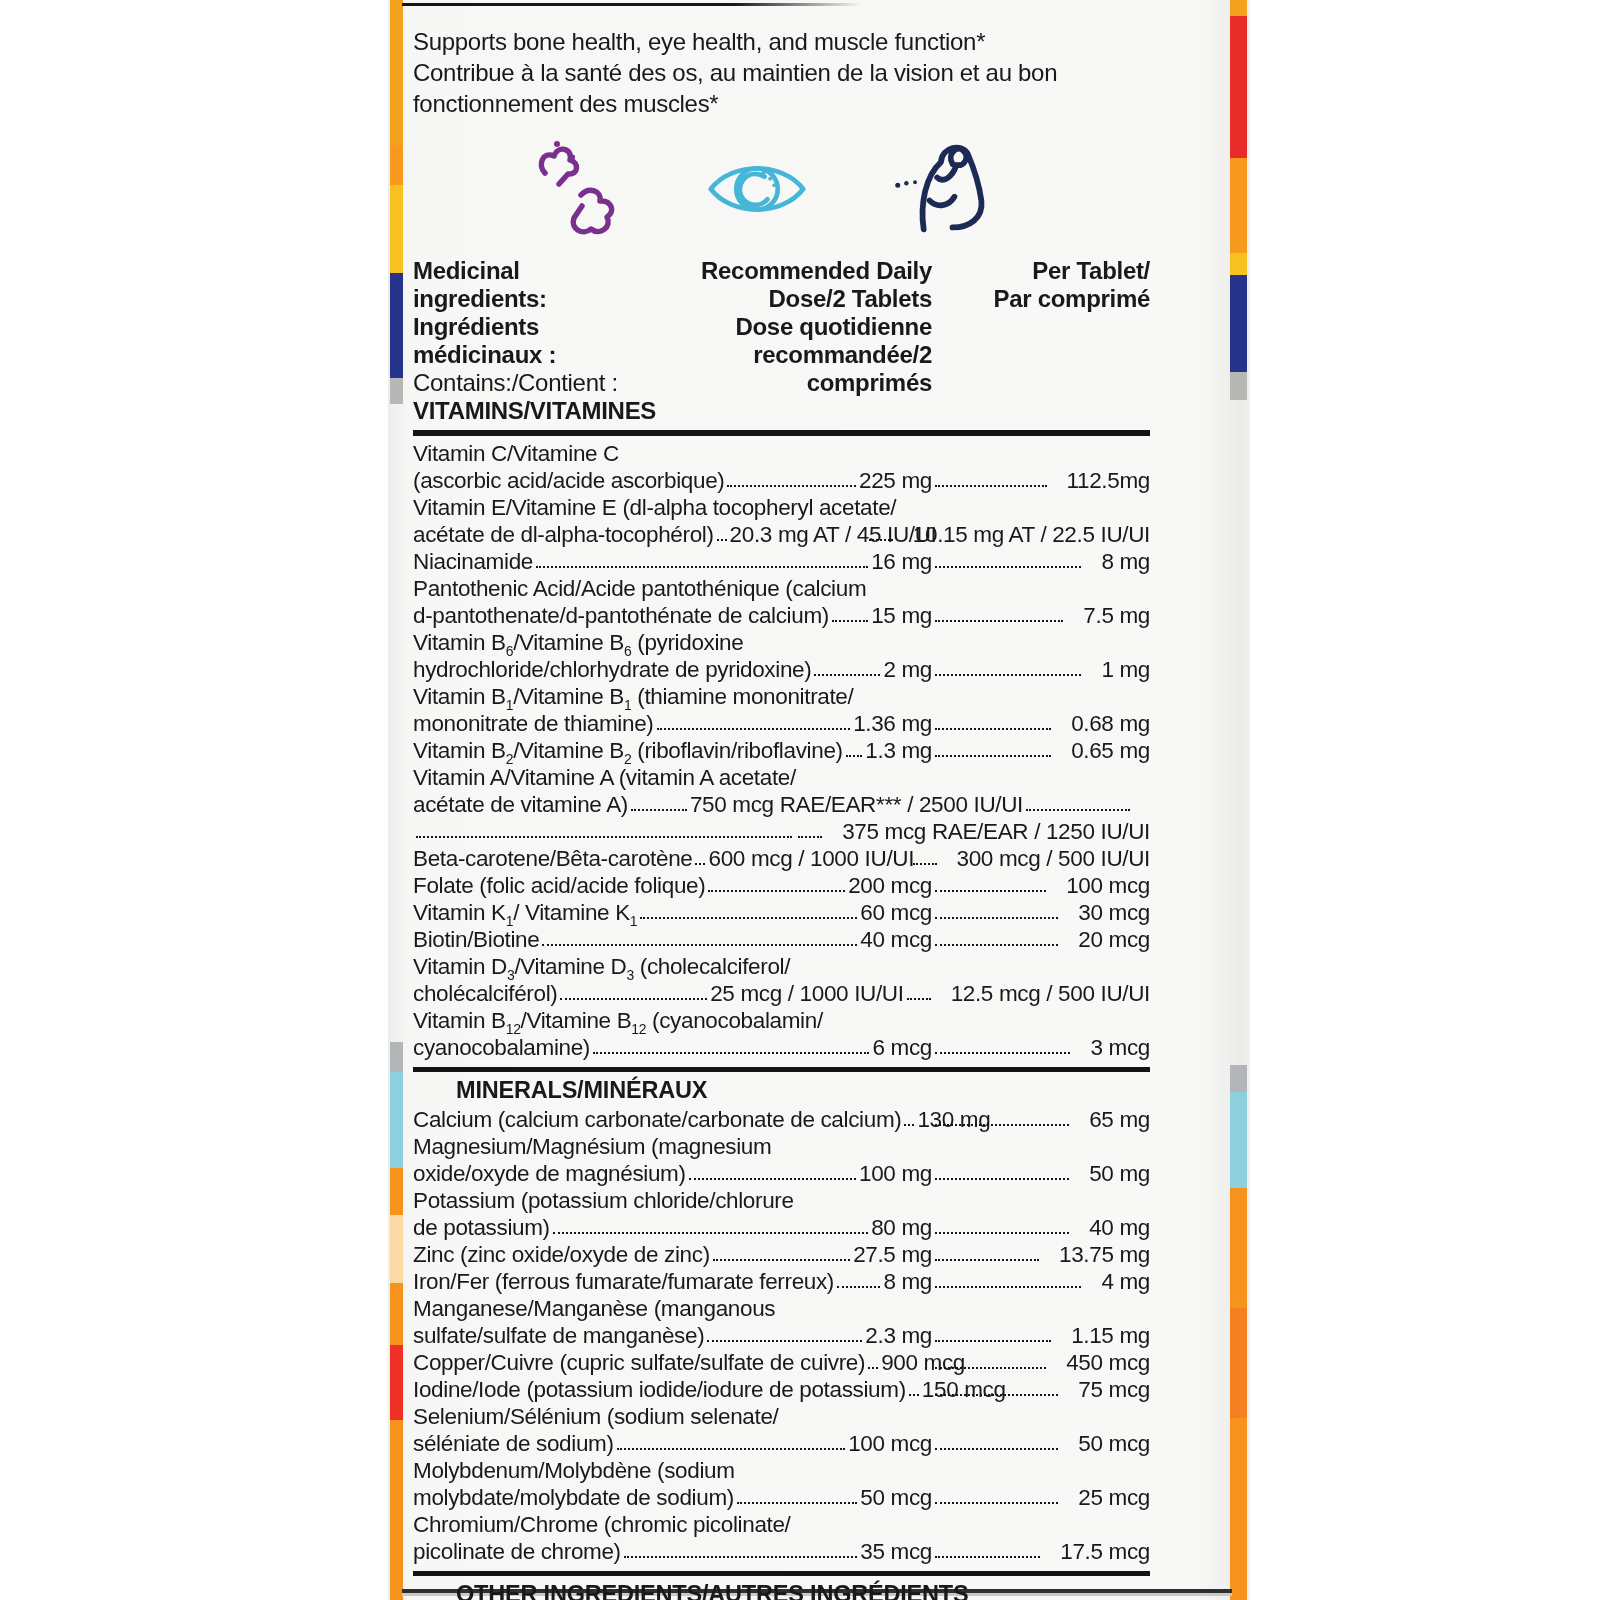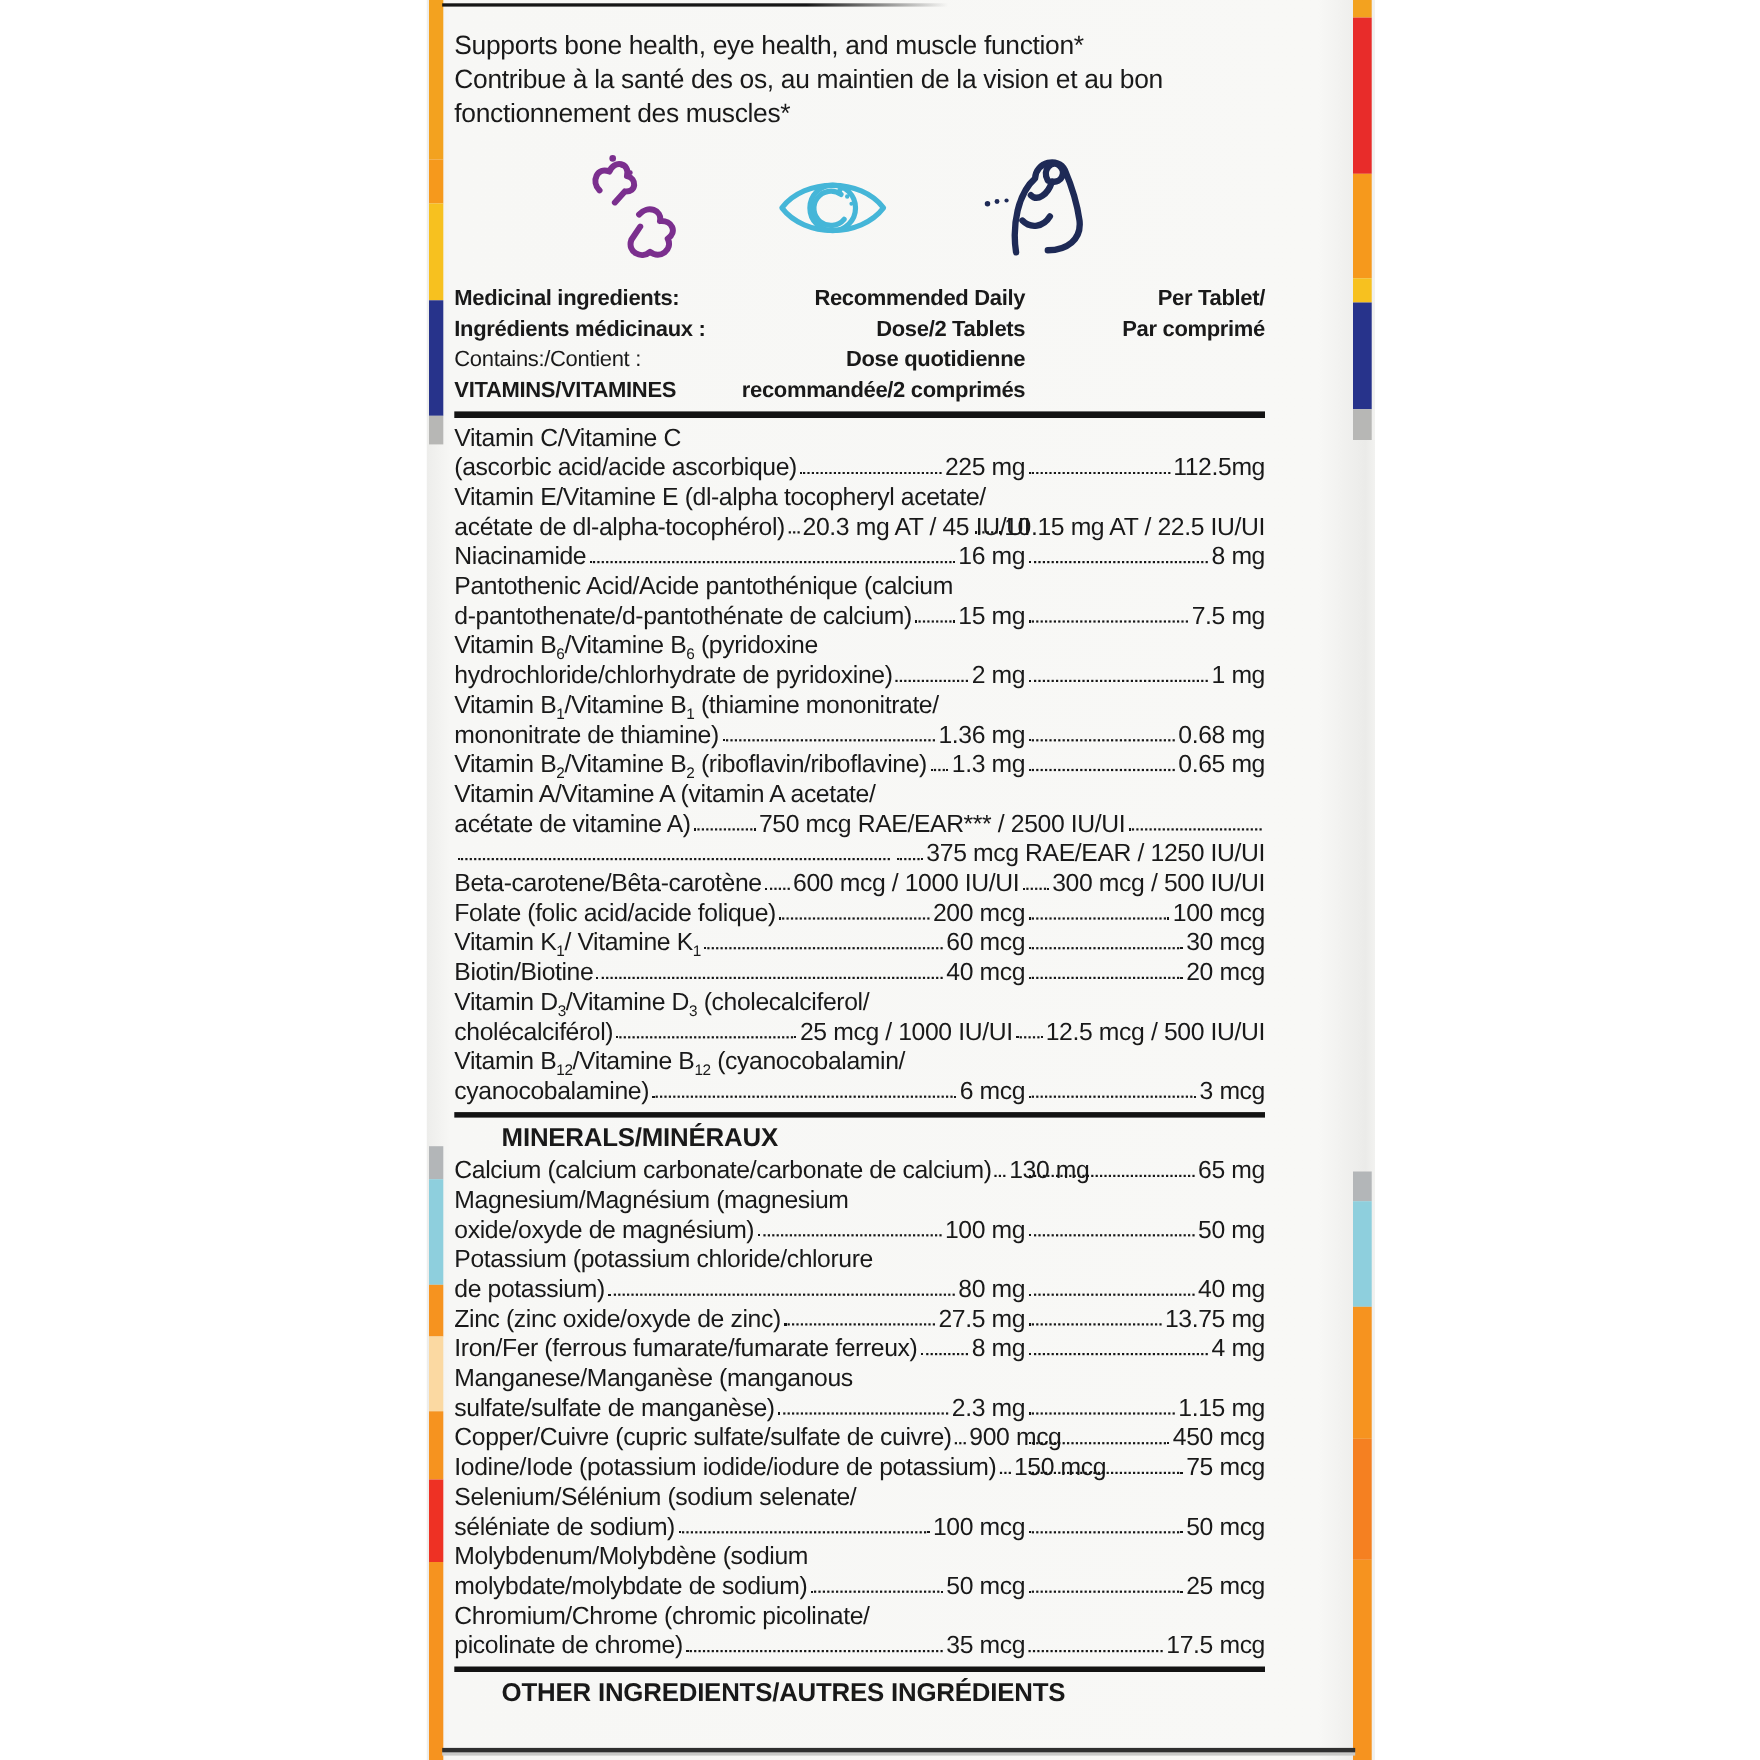--- a/index.html
+++ b/index.html
@@ -15,36 +15,36 @@
   #bottom-line{position:absolute;bottom:7px;left:14px;right:18px;height:4px;background:#2f2f2f;
                box-shadow:0 3px 0 #c9c9c7;}
   #content{position:absolute;left:25px;top:0;width:737px;}
   
   #claims{margin-top:26px;font-size:24px;line-height:31px;letter-spacing:-0.3px;}
   
   #icons{margin-top:12px;height:116px;display:flex;align-items:center;padding-left:118px;gap:82px;}
   .icon{display:inline-flex;}
   .icon svg{display:block;}
   
-  #thead{display:flex;margin-top:10px;font-size:20px;line-height:28px;letter-spacing:-0.3px;}
+  #thead{display:flex;margin-top:10px;font-size:24px;line-height:28px;letter-spacing:-0.3px;}
   #thead .c1{flex:1;}
   #thead .c2{flex:0 1 auto;text-align:right;font-weight:bold;}
   #thead .c3{flex:0 0 218px;text-align:right;font-weight:bold;display:flex;flex-direction:column;}
   .hb{font-weight:bold;}
   .hn{font-weight:normal;}
   .rule{height:6px;background:#131313;margin:5px 0 4px 0;}
   .rule2{height:5px;background:#131313;margin:6px 0 3px 0;}
   
   #tbody{font-size:22.5px;line-height:27px;letter-spacing:-0.35px;}
   .sec-title{font-weight:bold;font-size:23.5px;line-height:31px;letter-spacing:-0.2px;margin-left:43px;}
   .pre-line{white-space:nowrap;}
   .rline{display:flex;}
   .rname{flex:0 0 auto;white-space:nowrap;}
   .mid{flex:1 1 auto;display:flex;min-width:14px;}
-  .end{flex:0 0 218px;display:flex;}
+  .end{flex:0 0 218px;display:flex;gap:17px;}
   .rline.wide .end{flex:0 0 auto;}
   .rline.wide .end .dots{flex:0 0 24px;min-width:24px;}
   .rline.lead .mid{flex:0 0 auto;}
   .rline.lead .mid .dots{flex:0 0 56px;min-width:56px;}
   .rline.lead .end{flex:1 1 auto;}
   .dots{flex:1 1 auto;min-width:10px;align-self:flex-end;margin:0 3px 7px 3px;
         border-bottom:2.6px dotted #161616;}
   .dose,.per{flex:0 0 auto;white-space:nowrap;}
   sub{font-size:0.62em;line-height:0;}
 </style>

